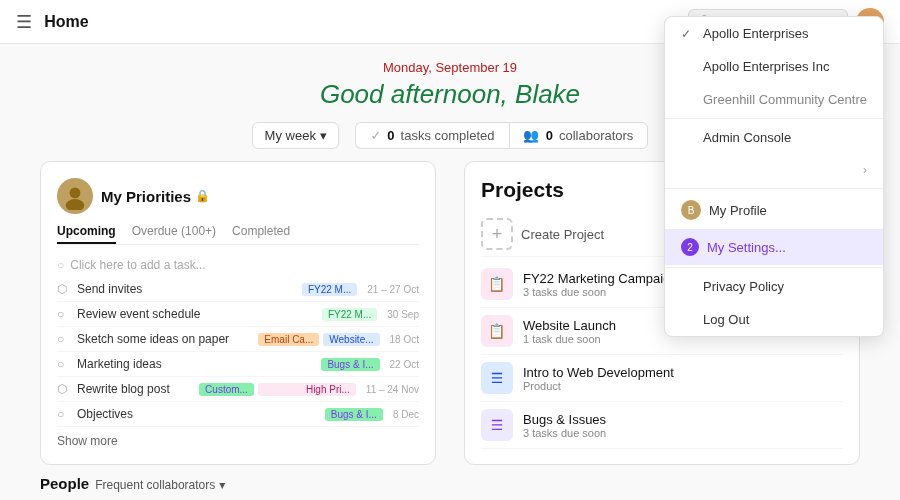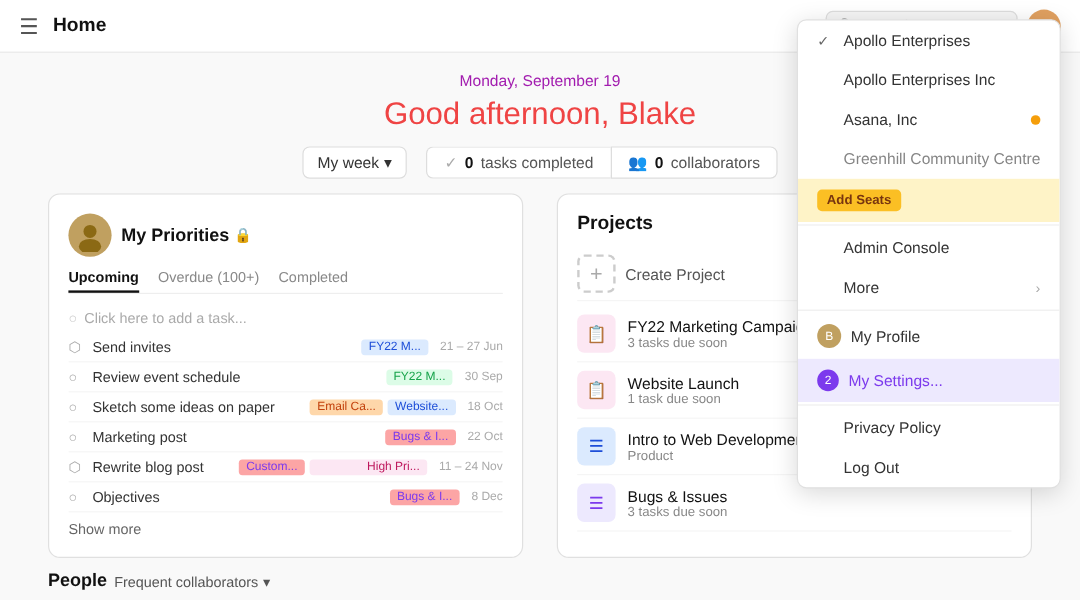--- a/index.html
+++ b/index.html
@@ -70,22 +70,22 @@
       background: #f9f9f9;
       height: calc(500px - 44px);
       overflow: hidden;
     }
 
     
     .header-section {
       text-align: center;
       padding: 16px 0 12px;
     }
-    .date-label { font-size: 13px; color: #a21caf; margin-bottom: 4px; }
-    .greeting { font-size: 26px; font-weight: 300; color: #ef4444; margin-bottom: 12px; }
+    .date-label { font-size: 13px; color: #b91c1c; margin-bottom: 4px; }
+    .greeting { font-size: 26px; font-weight: 300; color: #15803d; margin-bottom: 12px; font-style: italic; }
     .stats-bar {
       display: flex;
       align-items: center;
       justify-content: center;
       gap: 0;
     }
     .week-btn {
       display: flex;
       align-items: center;
       gap: 4px;
@@ -185,21 +185,21 @@
     .tag {
       font-size: 10px;
       padding: 1px 6px;
       border-radius: 3px;
       font-weight: 500;
       white-space: nowrap;
     }
     .tag-blue { background: #dbeafe; color: #1d4ed8; }
     .tag-green { background: #dcfce7; color: #16a34a; }
     .tag-orange { background: #fed7aa; color: #c2410c; }
-    .tag-purple { background: #fca5a5; color: #7c3aed; }
+    .tag-purple { background: #86efac; color: #7c3aed; }
     .tag-pink { background: #fce7f3; color: #be185d; padding-left: 48px; }
     .task-date { font-size: 10px; color: #aaa; white-space: nowrap; margin-left: 4px; }
     .add-task {
       font-size: 12px;
       color: #aaa;
       padding: 5px 0;
       cursor: pointer;
       display: flex;
       align-items: center;
       gap: 6px;
@@ -216,21 +216,21 @@
       overflow: hidden;
       display: flex;
       flex-direction: column;
     }
     .projects-header {
       display: flex;
       align-items: center;
       justify-content: space-between;
       margin-bottom: 10px;
     }
-    .projects-title { font-size: 16px; font-weight: 600; color: #111; }
+    .projects-title { font-size: 21px; font-weight: 600; color: #111; }
     .recents-btn {
       display: flex;
       align-items: center;
       gap: 4px;
       font-size: 12px;
       color: #555;
       cursor: pointer;
       background: none;
       border: none;
     }
@@ -444,21 +444,21 @@
         <span>Click here to add a task...</span>
       </div>
       <div class="task-list">
 
         <div class="task-item">
           <span class="task-icon">⬡</span>
           <span class="task-name">Send invites</span>
           <div class="task-tags">
             <span class="tag tag-blue">FY22 M...</span>
           </div>
-          <span class="task-date">21 – 27 Jun</span>
+          <span class="task-date">21 – 27 Oct</span>
         </div>
 
         <div class="task-item">
           <span class="task-icon" style="color:#aaa;">○</span>
           <span class="task-name">Review event schedule</span>
           <div class="task-tags">
             <span class="tag tag-green">FY22 M...</span>
           </div>
           <span class="task-date">30 Sep</span>
         </div>
@@ -468,21 +468,21 @@
           <span class="task-name">Sketch some ideas on paper</span>
           <div class="task-tags">
             <span class="tag tag-orange">Email Ca...</span>
             <span class="tag tag-blue">Website...</span>
           </div>
           <span class="task-date">18 Oct</span>
         </div>
 
         <div class="task-item">
           <span class="task-icon" style="color:#aaa;">○</span>
-          <span class="task-name">Marketing post</span>
+          <span class="task-name">Marketing ideas</span>
           <div class="task-tags">
             <span class="tag tag-purple">Bugs &amp; I...</span>
           </div>
           <span class="task-date">22 Oct</span>
         </div>
 
         <div class="task-item">
           <span class="task-icon">⬡</span>
           <span class="task-name">Rewrite blog post</span>
           <div class="task-tags">
@@ -565,44 +565,35 @@
       <span class="check-icon">✓</span>
       <span class="org-name">Apollo Enterprises</span>
     </div>
 
     <div class="dropdown-item">
       <span class="check-icon" style="opacity:0;">✓</span>
       <span class="org-name">Apollo Enterprises Inc</span>
     </div>
 
 
-    <div class="dropdown-item">
-      <span class="check-icon" style="opacity:0;">✓</span>
-      <span class="org-name">Asana, Inc</span>
-      <span style="width:8px;height:8px;border-radius:50%;background:#f59e0b;display:inline-block;"></span>
-    </div>
 
     <div class="dropdown-item greenhill-item">
       <span class="check-icon" style="opacity:0;">✓</span>
       <span class="org-name">Greenhill Community Centre</span>
     </div>
 
-    <div class="dropdown-item add-seats-item">
-      <button class="add-seats-btn">Add Seats</button>
-    </div>
     <div class="dropdown-divider"></div>
 
     <div class="dropdown-item">
       <span class="check-icon" style="opacity:0;">✓</span>
       <span class="org-name">Admin Console</span>
     </div>
 
     <div class="dropdown-item">
       <span class="check-icon" style="opacity:0;">✓</span>
-      <span class="org-name">More</span>
       <span class="arrow-icon">›</span>
     </div>
     <div class="dropdown-divider"></div>
 
     <div class="dropdown-item">
       <div class="dropdown-item-avatar">B</div>
       <span class="org-name">My Profile</span>
     </div>
 
     <div class="dropdown-item selected">

